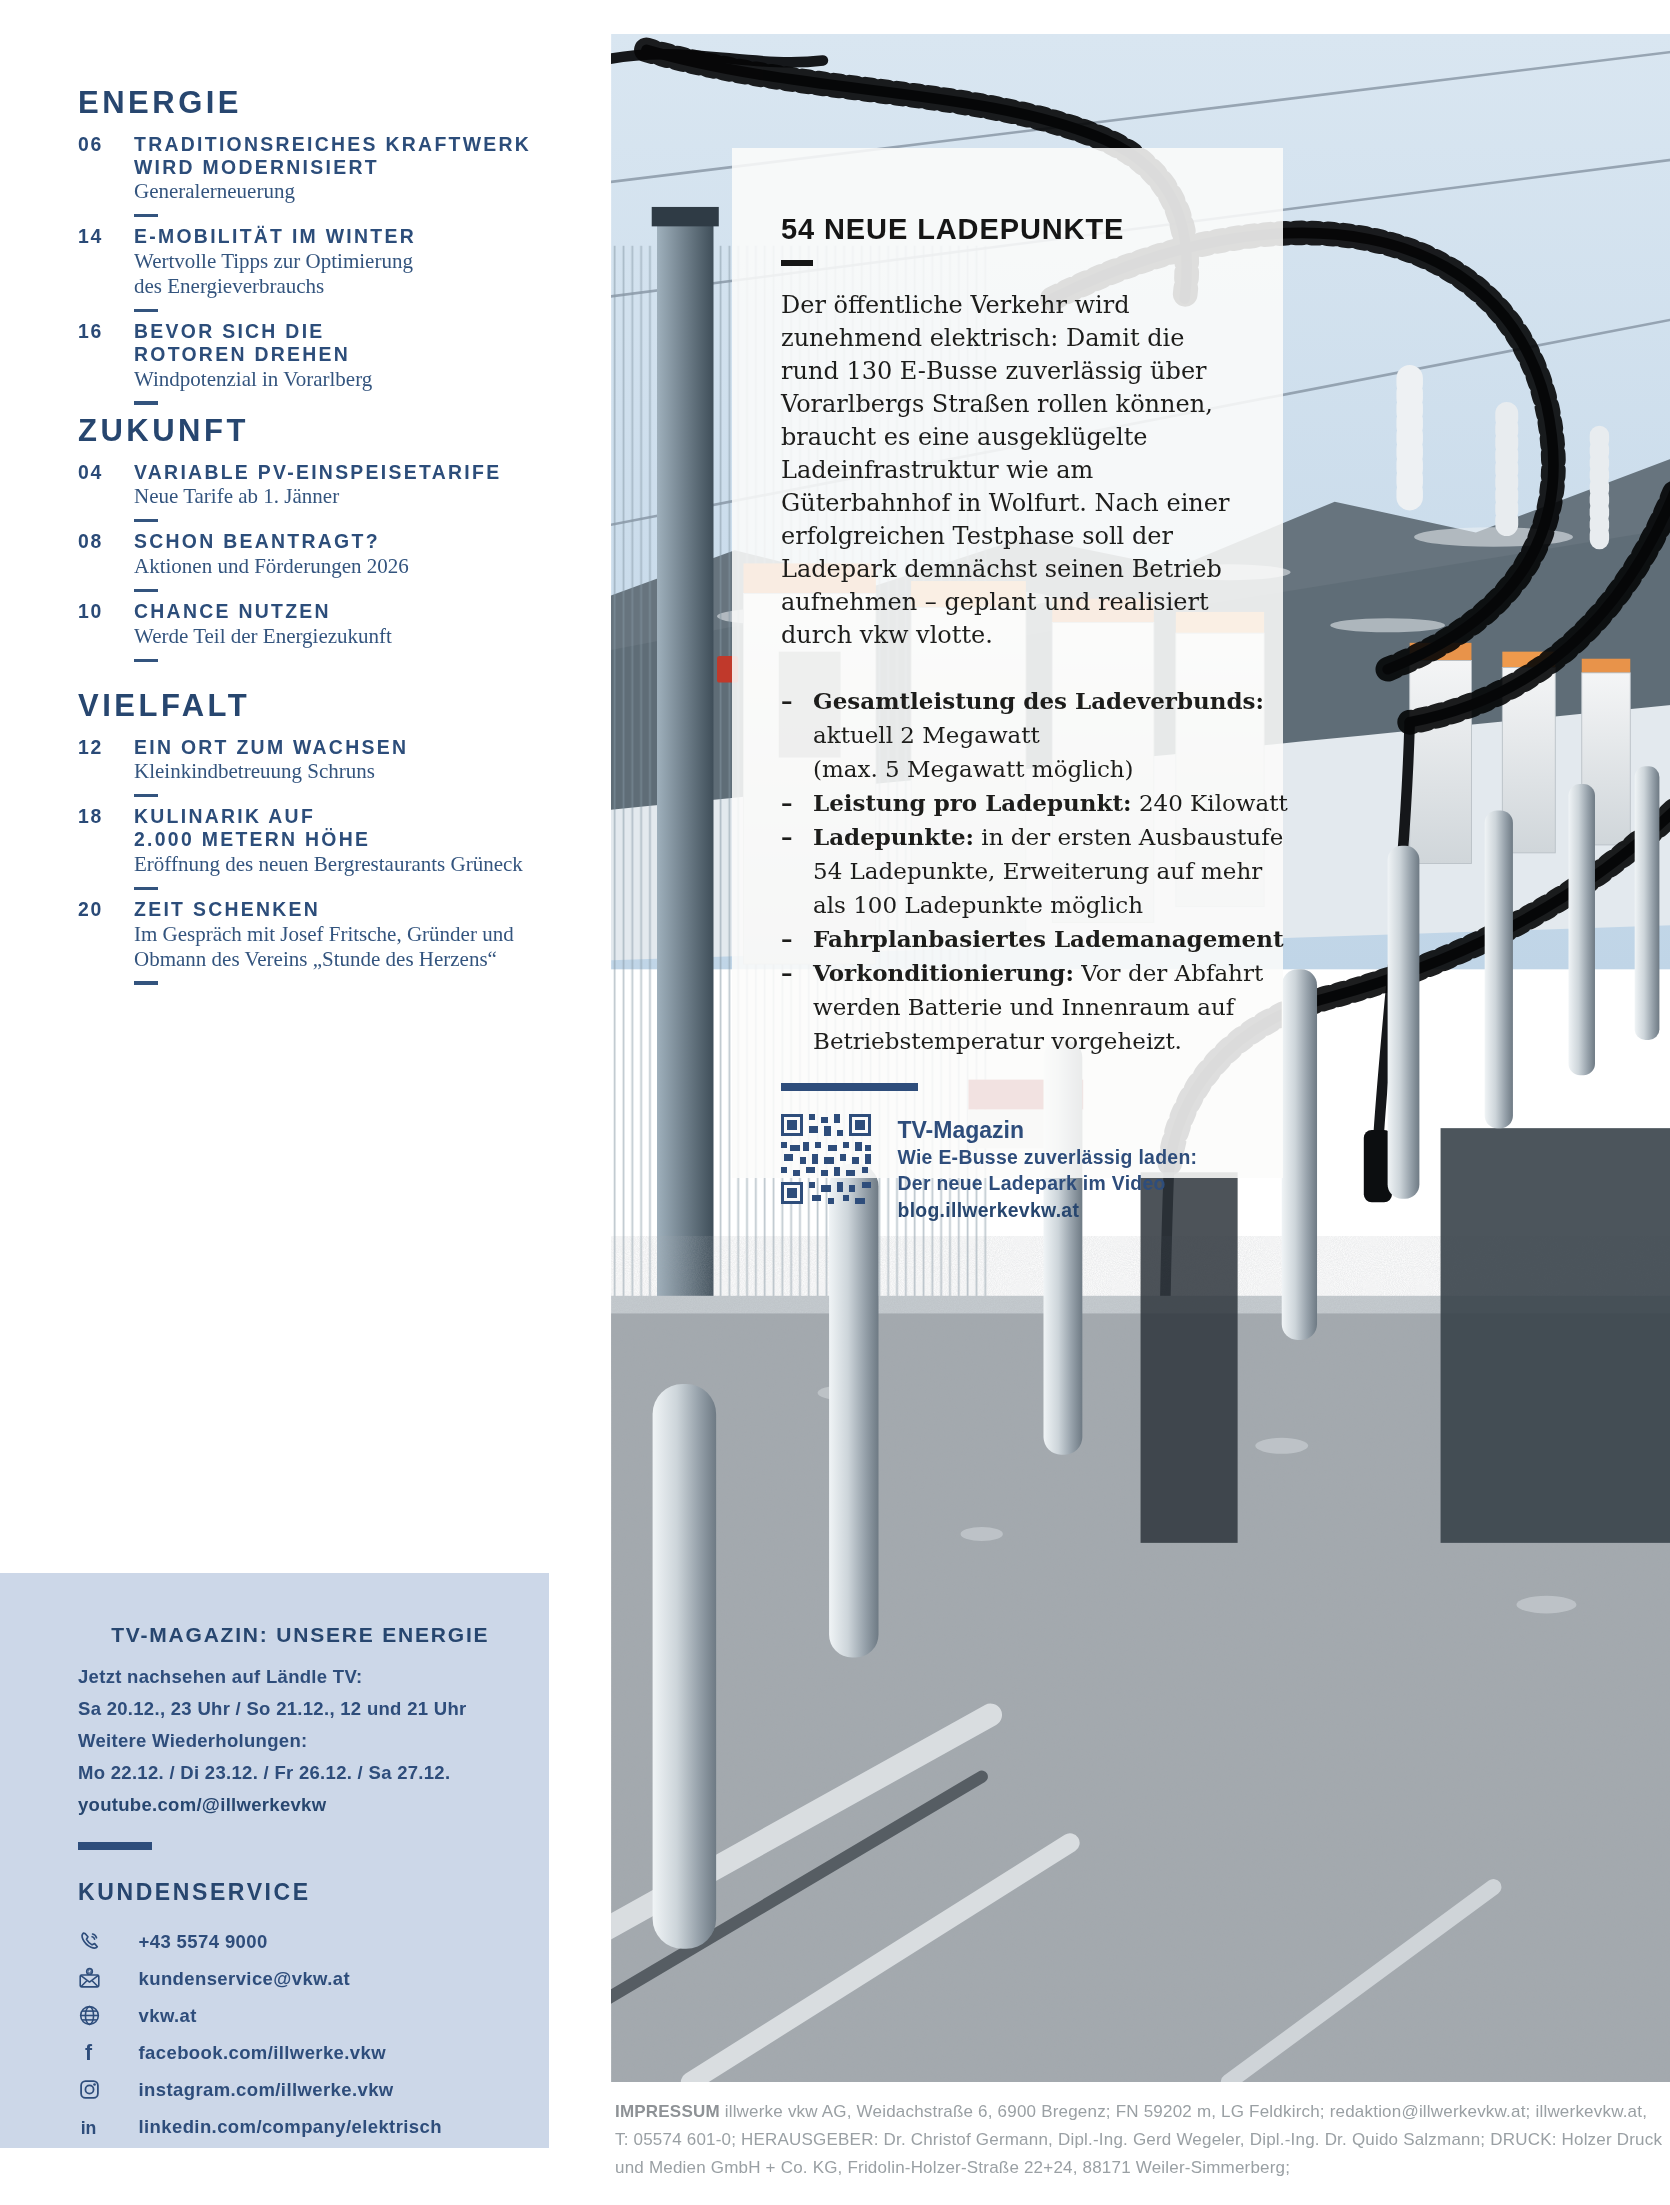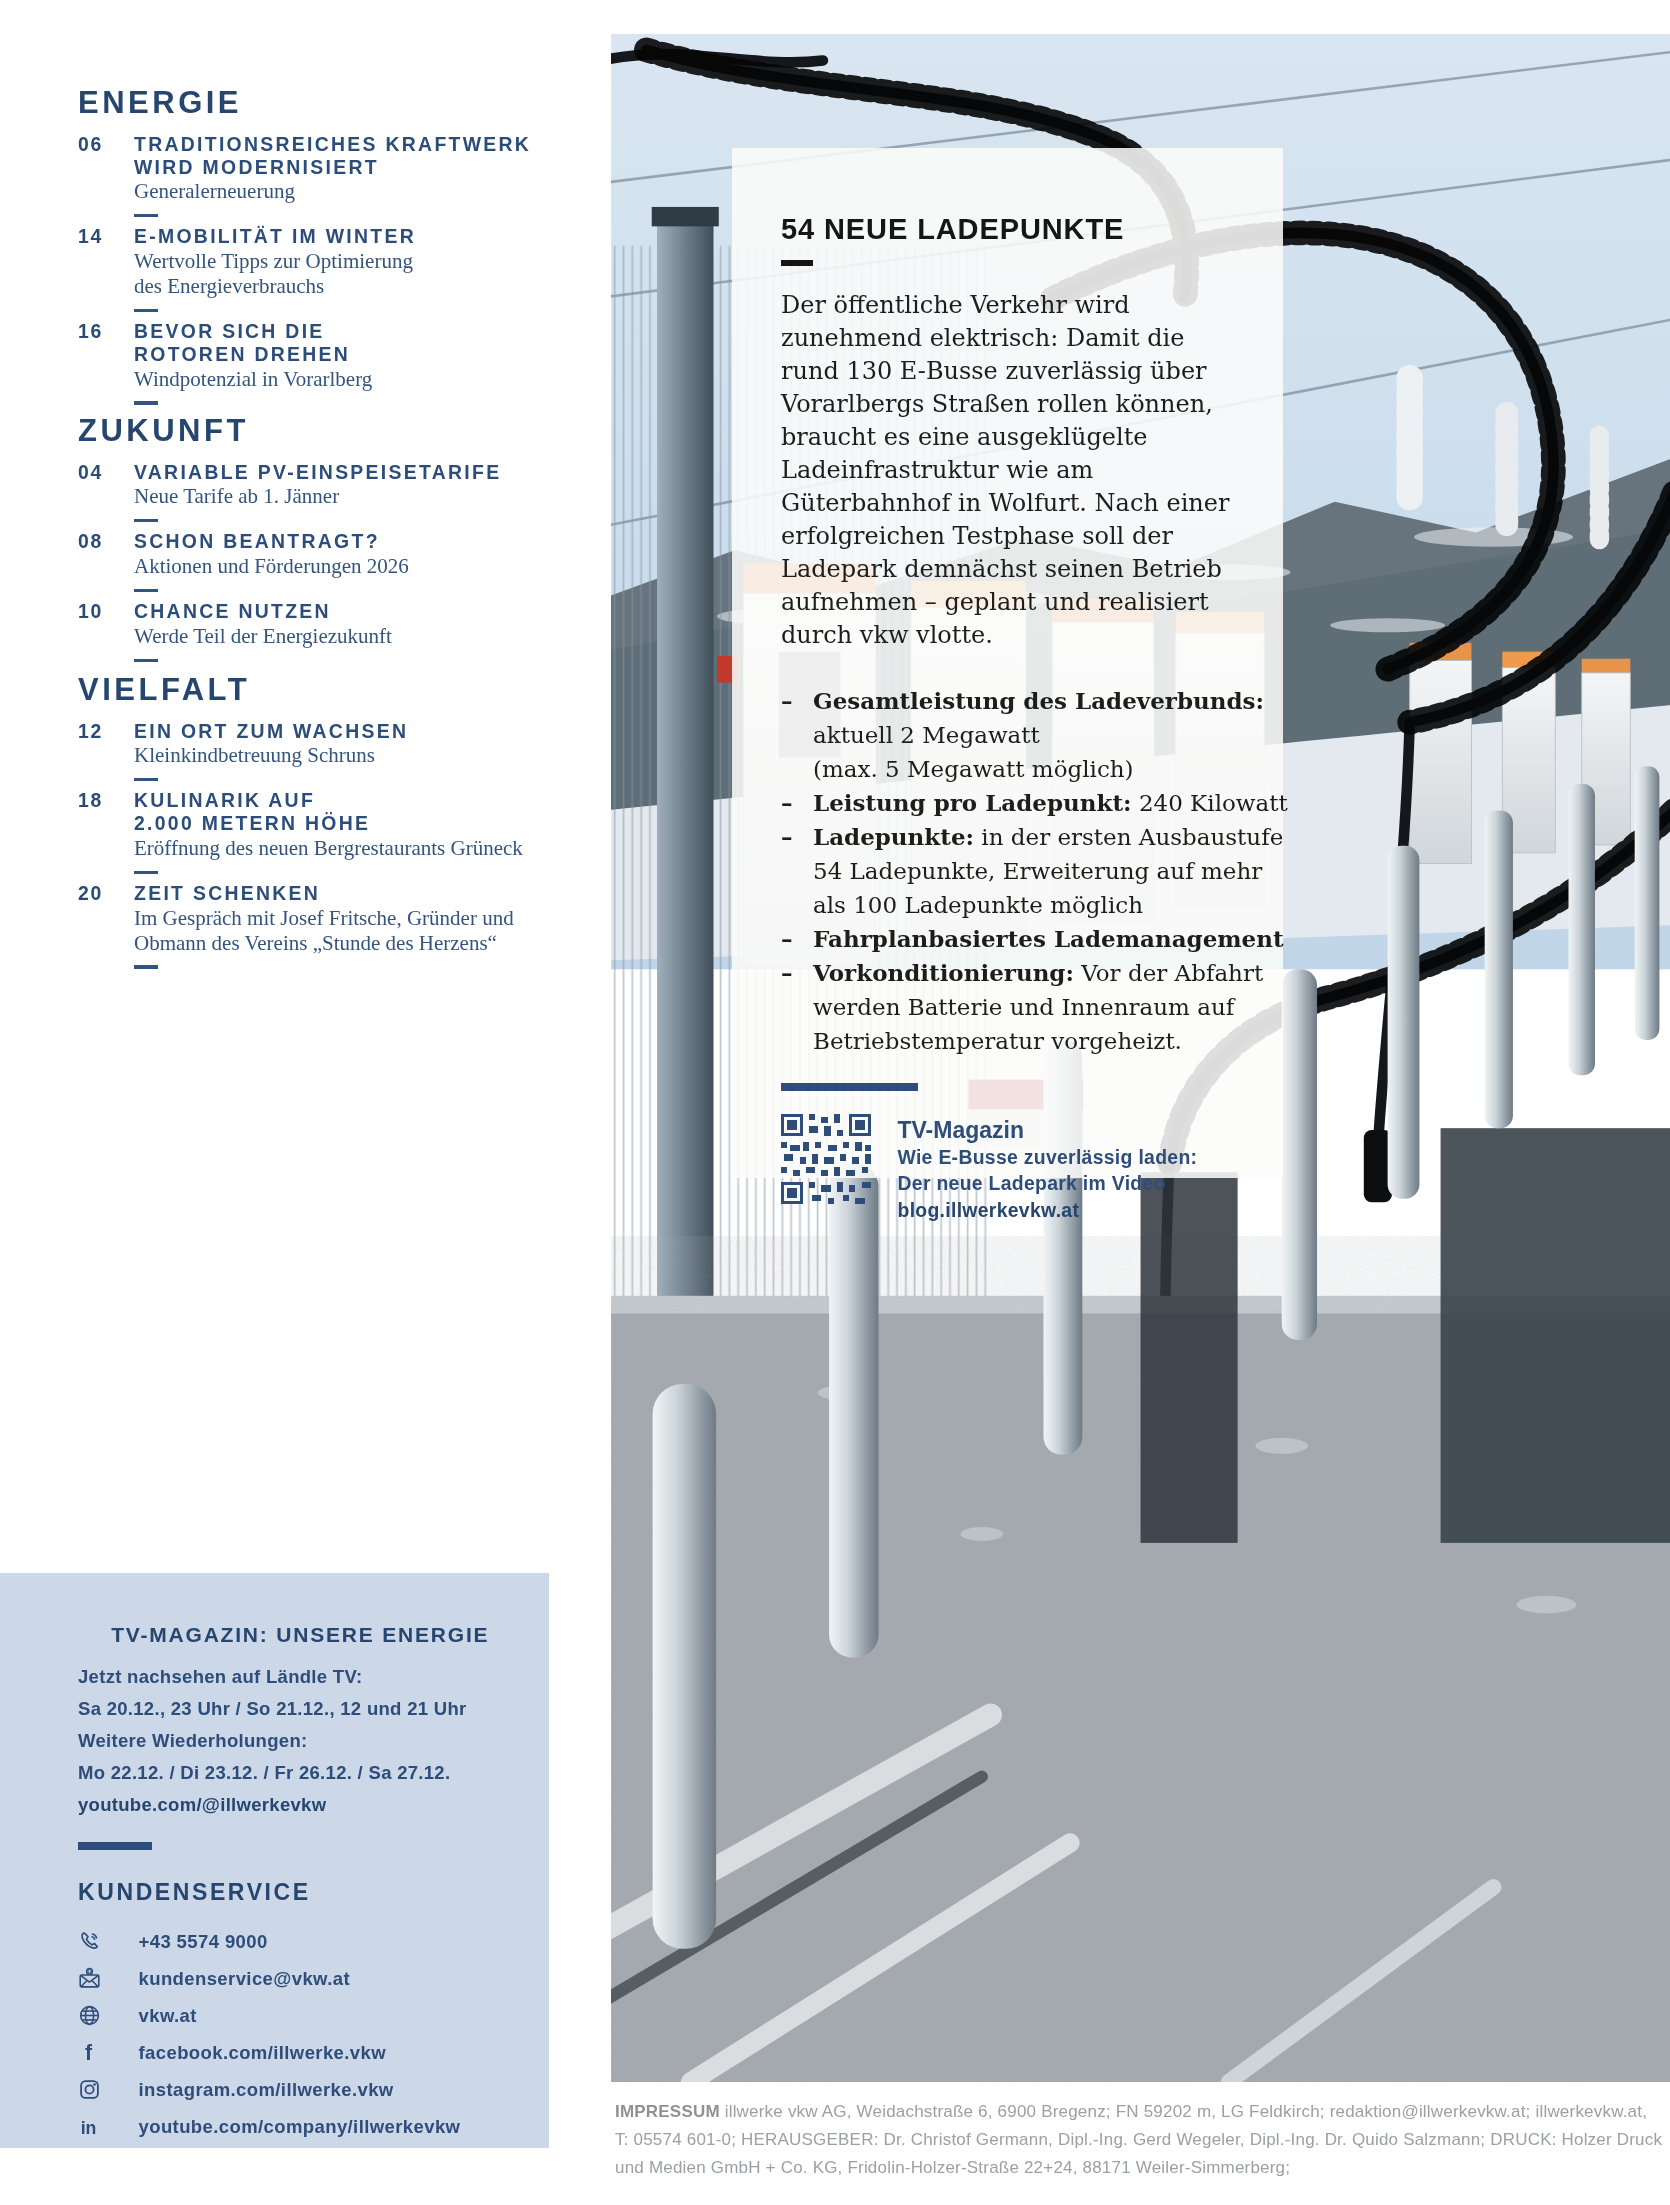--- a/index.html
+++ b/index.html
@@ -3,21 +3,21 @@
 <meta charset="utf-8">
 <style>
   html,body{margin:0;padding:0;}
   body{width:1671px;height:2206px;position:relative;background:#ffffff;
        font-family:"Liberation Sans",sans-serif;overflow:hidden;}
 
   
   .sec{position:absolute;left:78px;width:494px;}
   .sec-energie{top:85px;}
   .sec-zukunft{top:413px;}
-  .sec-vielfalt{top:672px;}
+  .sec-vielfalt{top:688px;}
   .sec-title{font-size:31px;font-weight:700;letter-spacing:3.5px;color:#27466f;
              line-height:36px;margin:0 0 11.5px 0;}
   .entry{display:flex;margin-bottom:8px;justify-content:space-between;}
   .num{flex:0 0 56px;font-size:19.4px;font-weight:700;letter-spacing:1.8px;
        color:#2a4a77;line-height:23px;}
   .ebody{flex:1;}
   .etitle{font-size:19.4px;font-weight:700;letter-spacing:2.3px;color:#2c4d7a;line-height:23px;}
   .esub{font-family:"Liberation Serif",serif;font-size:21px;line-height:23px;
         color:#33547e;margin-top:1.8px;}
   .edash{width:24px;height:3.5px;background:#33547e;margin-top:10.6px;}
@@ -476,21 +476,21 @@
       </svg>
     </span>
     <span class="ctext">instagram.com/illwerke.vkw</span>
   </div>
   <div class="contact">
     <span class="cicon">
       <svg width="23" height="23" viewBox="0 0 26 26">
         <text x="3" y="21" font-family="Liberation Sans, sans-serif" font-size="20" font-weight="700" fill="#2e4d7b">in</text>
       </svg>
     </span>
-    <span class="ctext">youtube.com/company/illwerkevkw</span>
+    <span class="ctext">linkedin.com/company/elektrisch</span>
   </div>
 </section>
 
 <footer class="impressum">
   <div><b>IMPRESSUM</b><span> illwerke vkw AG, Weidachstraße 6, 6900 Bregenz; FN 59202 m, LG Feldkirch; redaktion@illwerkevkw.at; illwerkevkw.at,</span></div>
   <div>T: 05574 601-0; HERAUSGEBER: Dr. Christof Germann, Dipl.-Ing. Gerd Wegeler, Dipl.-Ing. Dr. Quido Salzmann; DRUCK: Holzer Druck</div>
   <div>und Medien GmbH + Co. KG, Fridolin-Holzer-Straße 22+24, 88171 Weiler-Simmerberg;</div>
 </footer>
 
 

